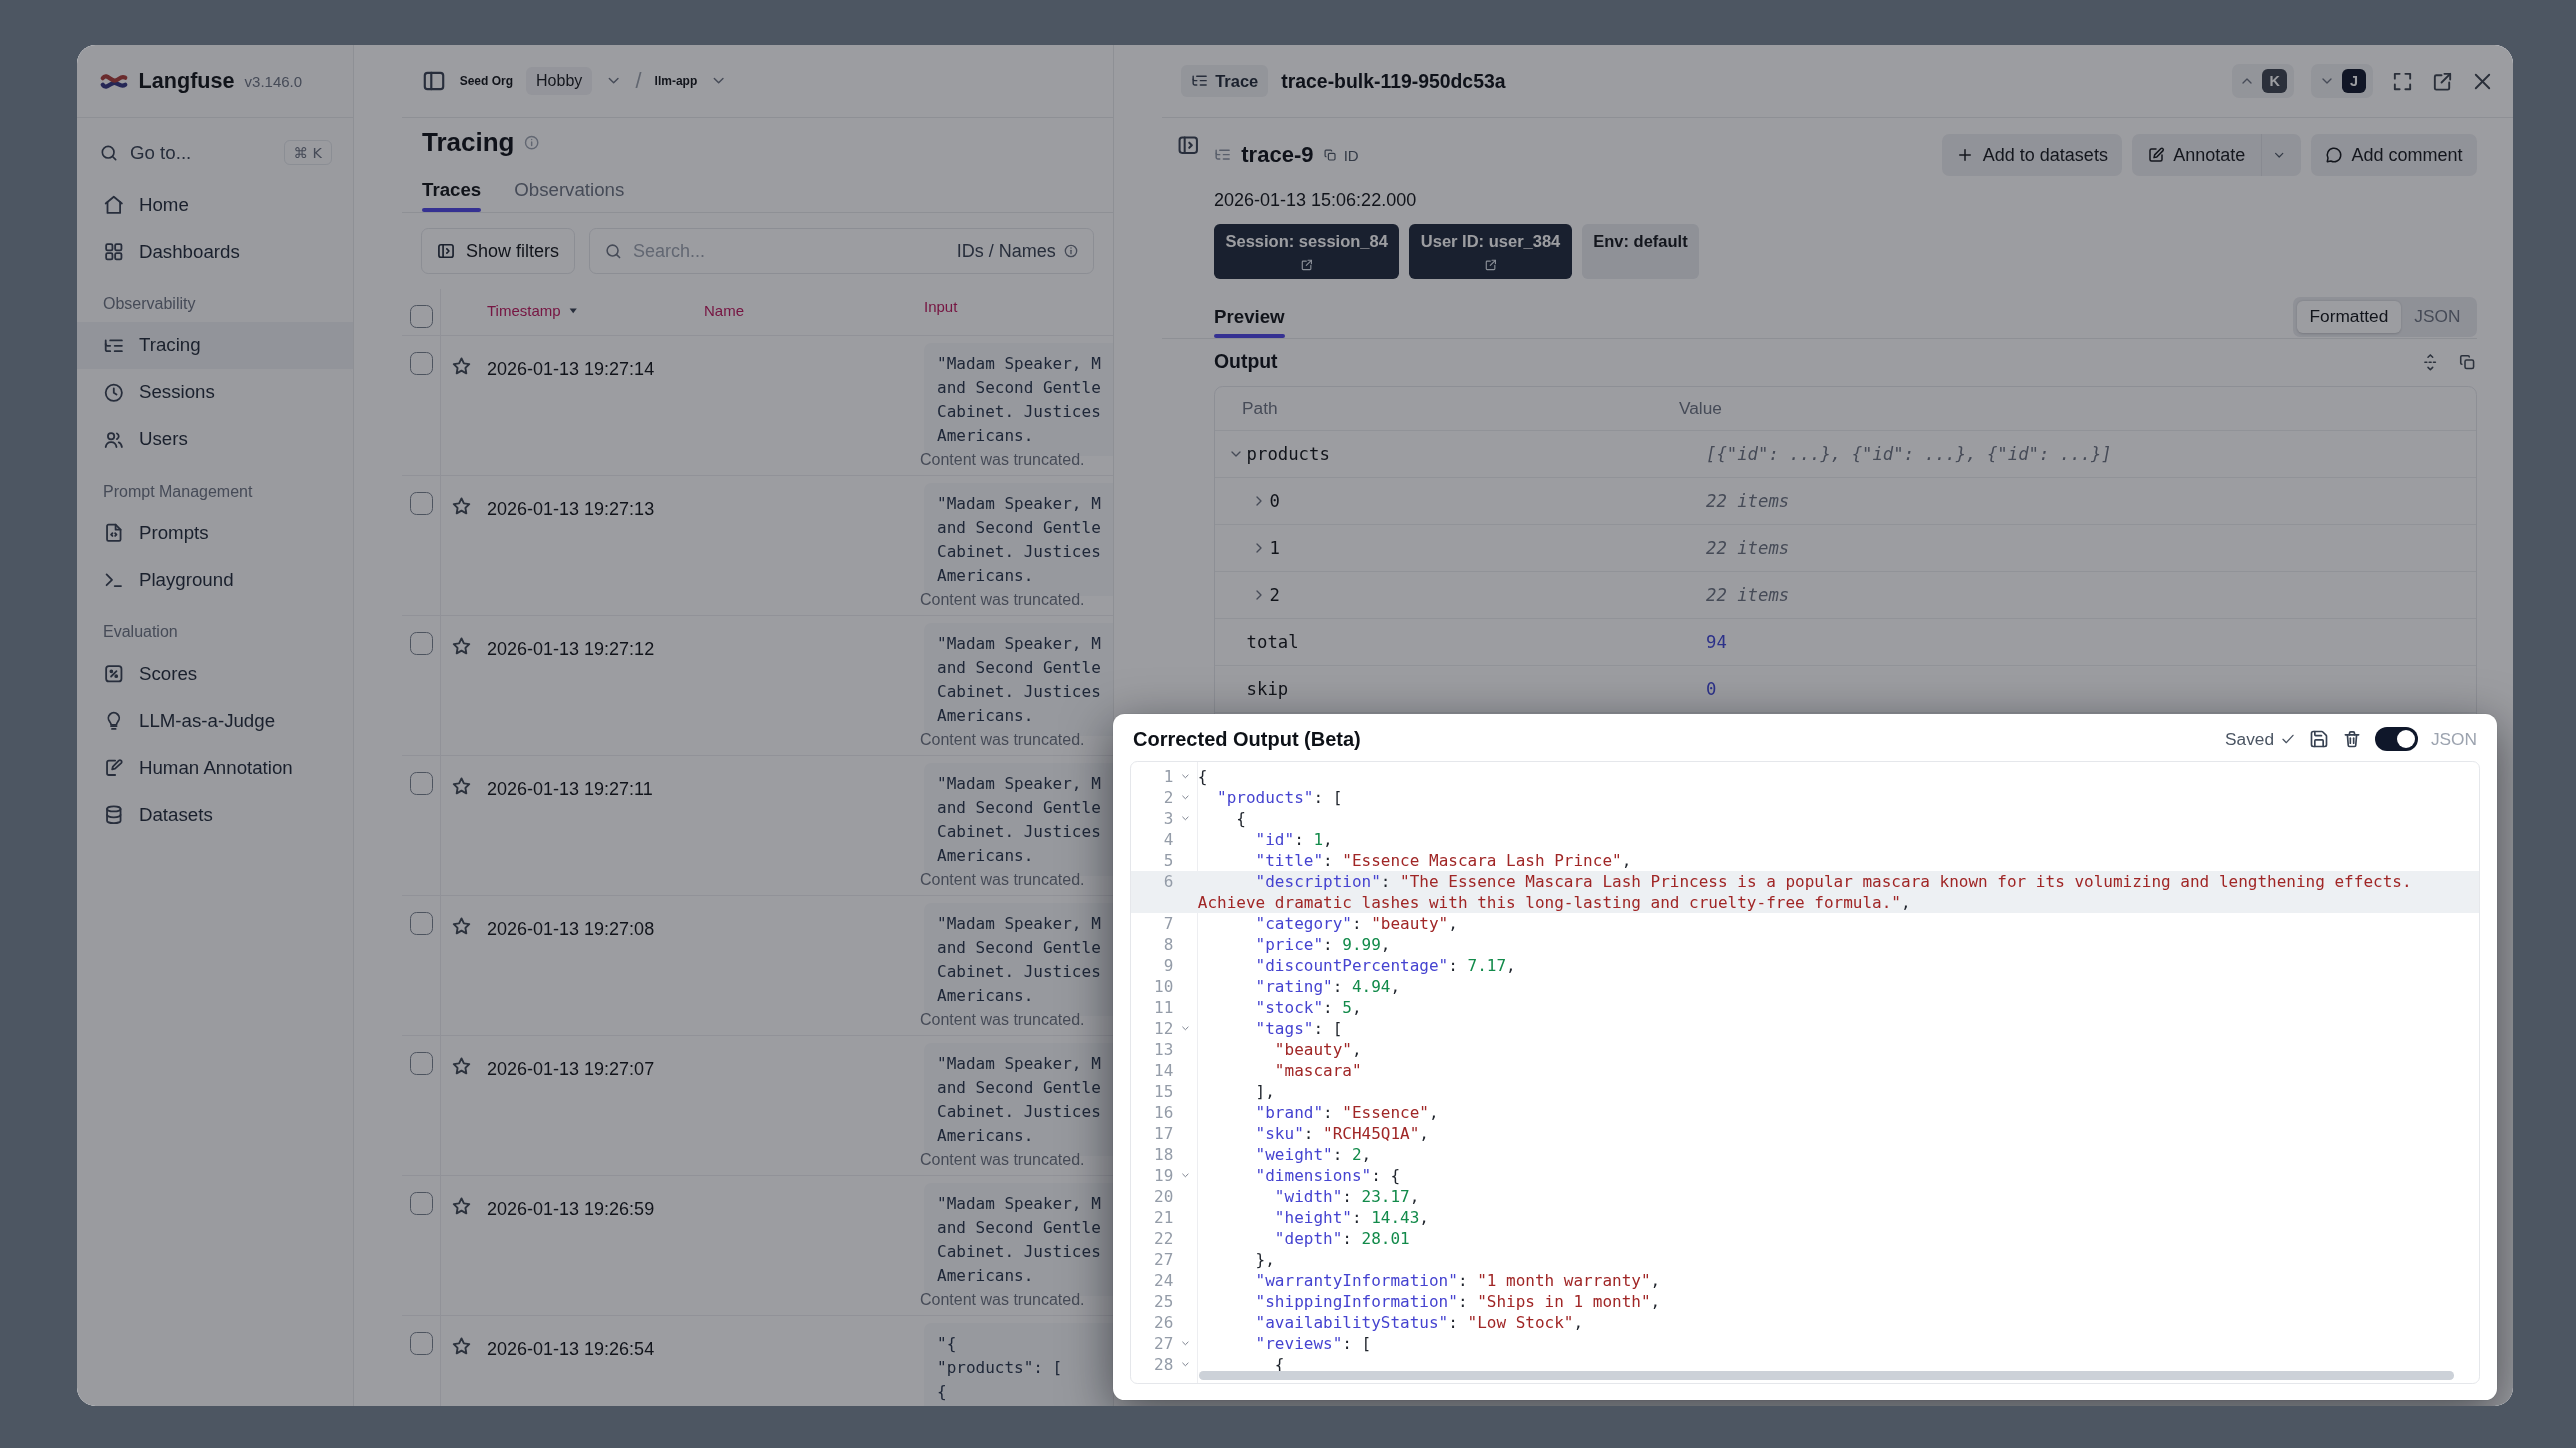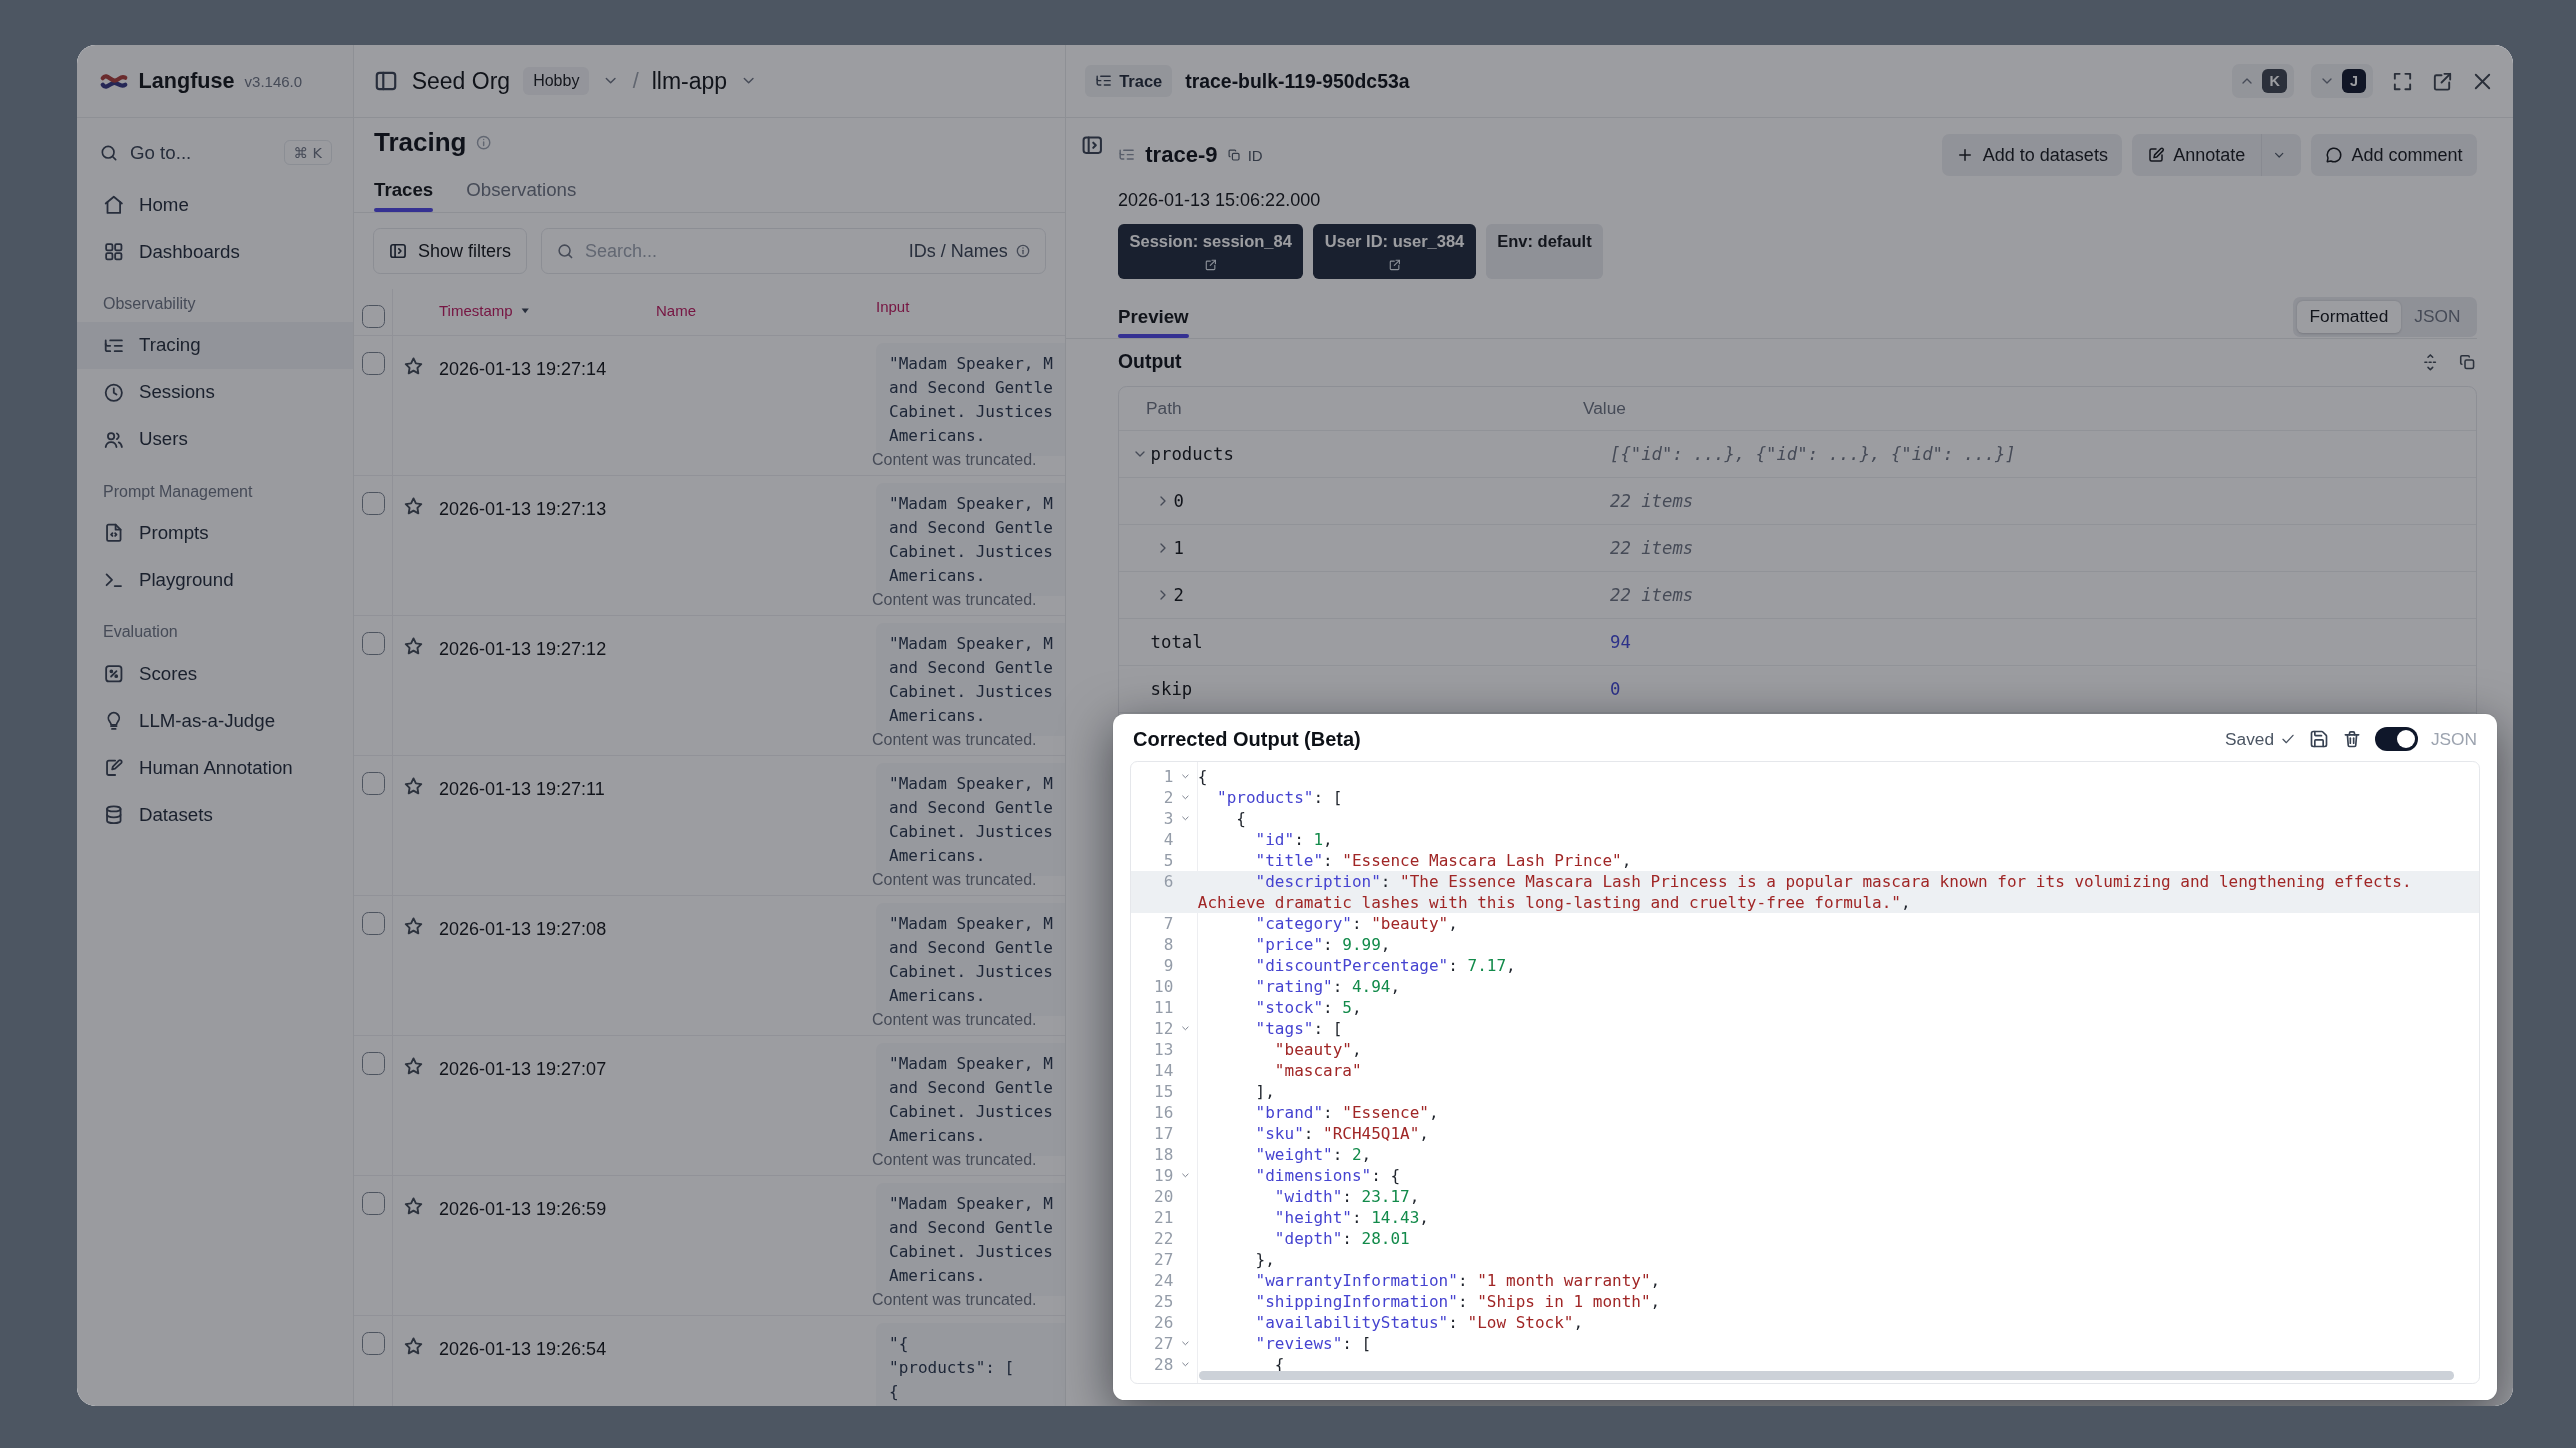--- a/index.html
+++ b/index.html
@@ -3,42 +3,42 @@
 <meta charset="utf-8">
 <style>
   * { margin:0; padding:0; box-sizing:border-box; }
   html,body { width:2576px; height:1448px; overflow:hidden; }
   body { background:#4d5662; font-family:"Liberation Sans", sans-serif; color:#16181d; }
   svg { display:block; }
   .icon svg { width:100%; height:100%; }
   .icon { display:inline-flex; flex:none; }
 
   .window { position:absolute; left:77px; top:45px; width:2436px; height:1361px;
-            background:#fff; border-radius:18.7px; overflow:hidden; display:flex; }
+            background:#fff; border-radius:18.7px; overflow:hidden; display:flex;gap:48px; }
 
   
   .sidebar { width:277px; flex:none; background:#fbfbfc; border-right:0.7px solid #e7e8ea; display:flex; flex-direction:column; }
   .brand { height:73px; flex:none; display:flex; align-items:center; padding:0 21.6px; gap:10px; border-bottom:0.7px solid #e7e8ea; }
   .brand-name { font-size:21.6px; font-weight:700; color:#101318; }
   .brand-ver { font-size:15px; color:#6b7280; }
   .goto { margin:11.5px 10px 2.9px; height:46px; display:flex; align-items:center; gap:11.5px; padding:0 11.5px; border-radius:7.2px; }
   .goto .icon { width:20px; height:20px; color:#374151; }
   .goto-label { font-size:18.7px; color:#374151; flex:1; }
   .kbd-pill { border:0.7px solid #e2e5e9; border-radius:5.8px; padding:3.6px 8.6px; font-size:14.4px; color:#6b7280; font-family:"DejaVu Sans", sans-serif; }
   .nav { padding-top:2.9px; }
   .section-label { padding:20px 26px 8.6px; font-size:16px; color:#6b7280; }
   .nav-item { height:47px; display:flex; align-items:center; gap:14.4px; padding:0 26px; font-size:18.7px; color:#1f2937; cursor:pointer; }
   .nav-item .icon { width:21.6px; height:21.6px; color:#374151; }
   .nav-item.active { background:#eef0f3; }
 
   
   .main { width:712px; flex:none; border-right:0.7px solid #e7e8ea; display:flex; flex-direction:column; overflow:hidden; background:#fff; }
   .topbar { height:73px; flex:none; display:flex; align-items:center; gap:13px; padding:0 18.7px; border-bottom:0.7px solid #e7e8ea; }
   .topbar .icon-btn { width:26px; height:26px; color:#374151; }
-  .org-name, .proj-name { font-size:23px; font-weight:400; color:#101318; }
+  .org-name, .proj-name { font-size:12px; font-weight:700; color:#101318; }
   .plan-badge { background:#f1f2f4; border-radius:5.8px; padding:5px 10px; font-size:16px; color:#16181d; }
   .chev-sm { width:17.3px; height:17.3px; color:#6b7280; }
   .crumb-slash { font-size:21.6px; color:#9aa1ab; }
   .title-row { height:49px; flex:none; display:flex; align-items:center; gap:8.6px; padding:0 20px; }
   .page-title { font-size:26px; font-weight:700; color:#0d1117; }
   .info-ic { width:17.3px; height:17.3px; color:#9ca3af; }
   .tabs { height:46px; flex:none; display:flex; gap:33px; padding:0 20px; border-bottom:0.7px solid #e7e8ea; }
   .tab { position:relative; display:flex; align-items:center; font-size:18.7px; color:#6b7280; cursor:pointer; }
   .tab.active { color:#101318; font-weight:600; }
   .tab.active::after { content:''; position:absolute; left:0; right:0; bottom:0; height:3.6px; border-radius:2.2px; background:#4f46e5; }

